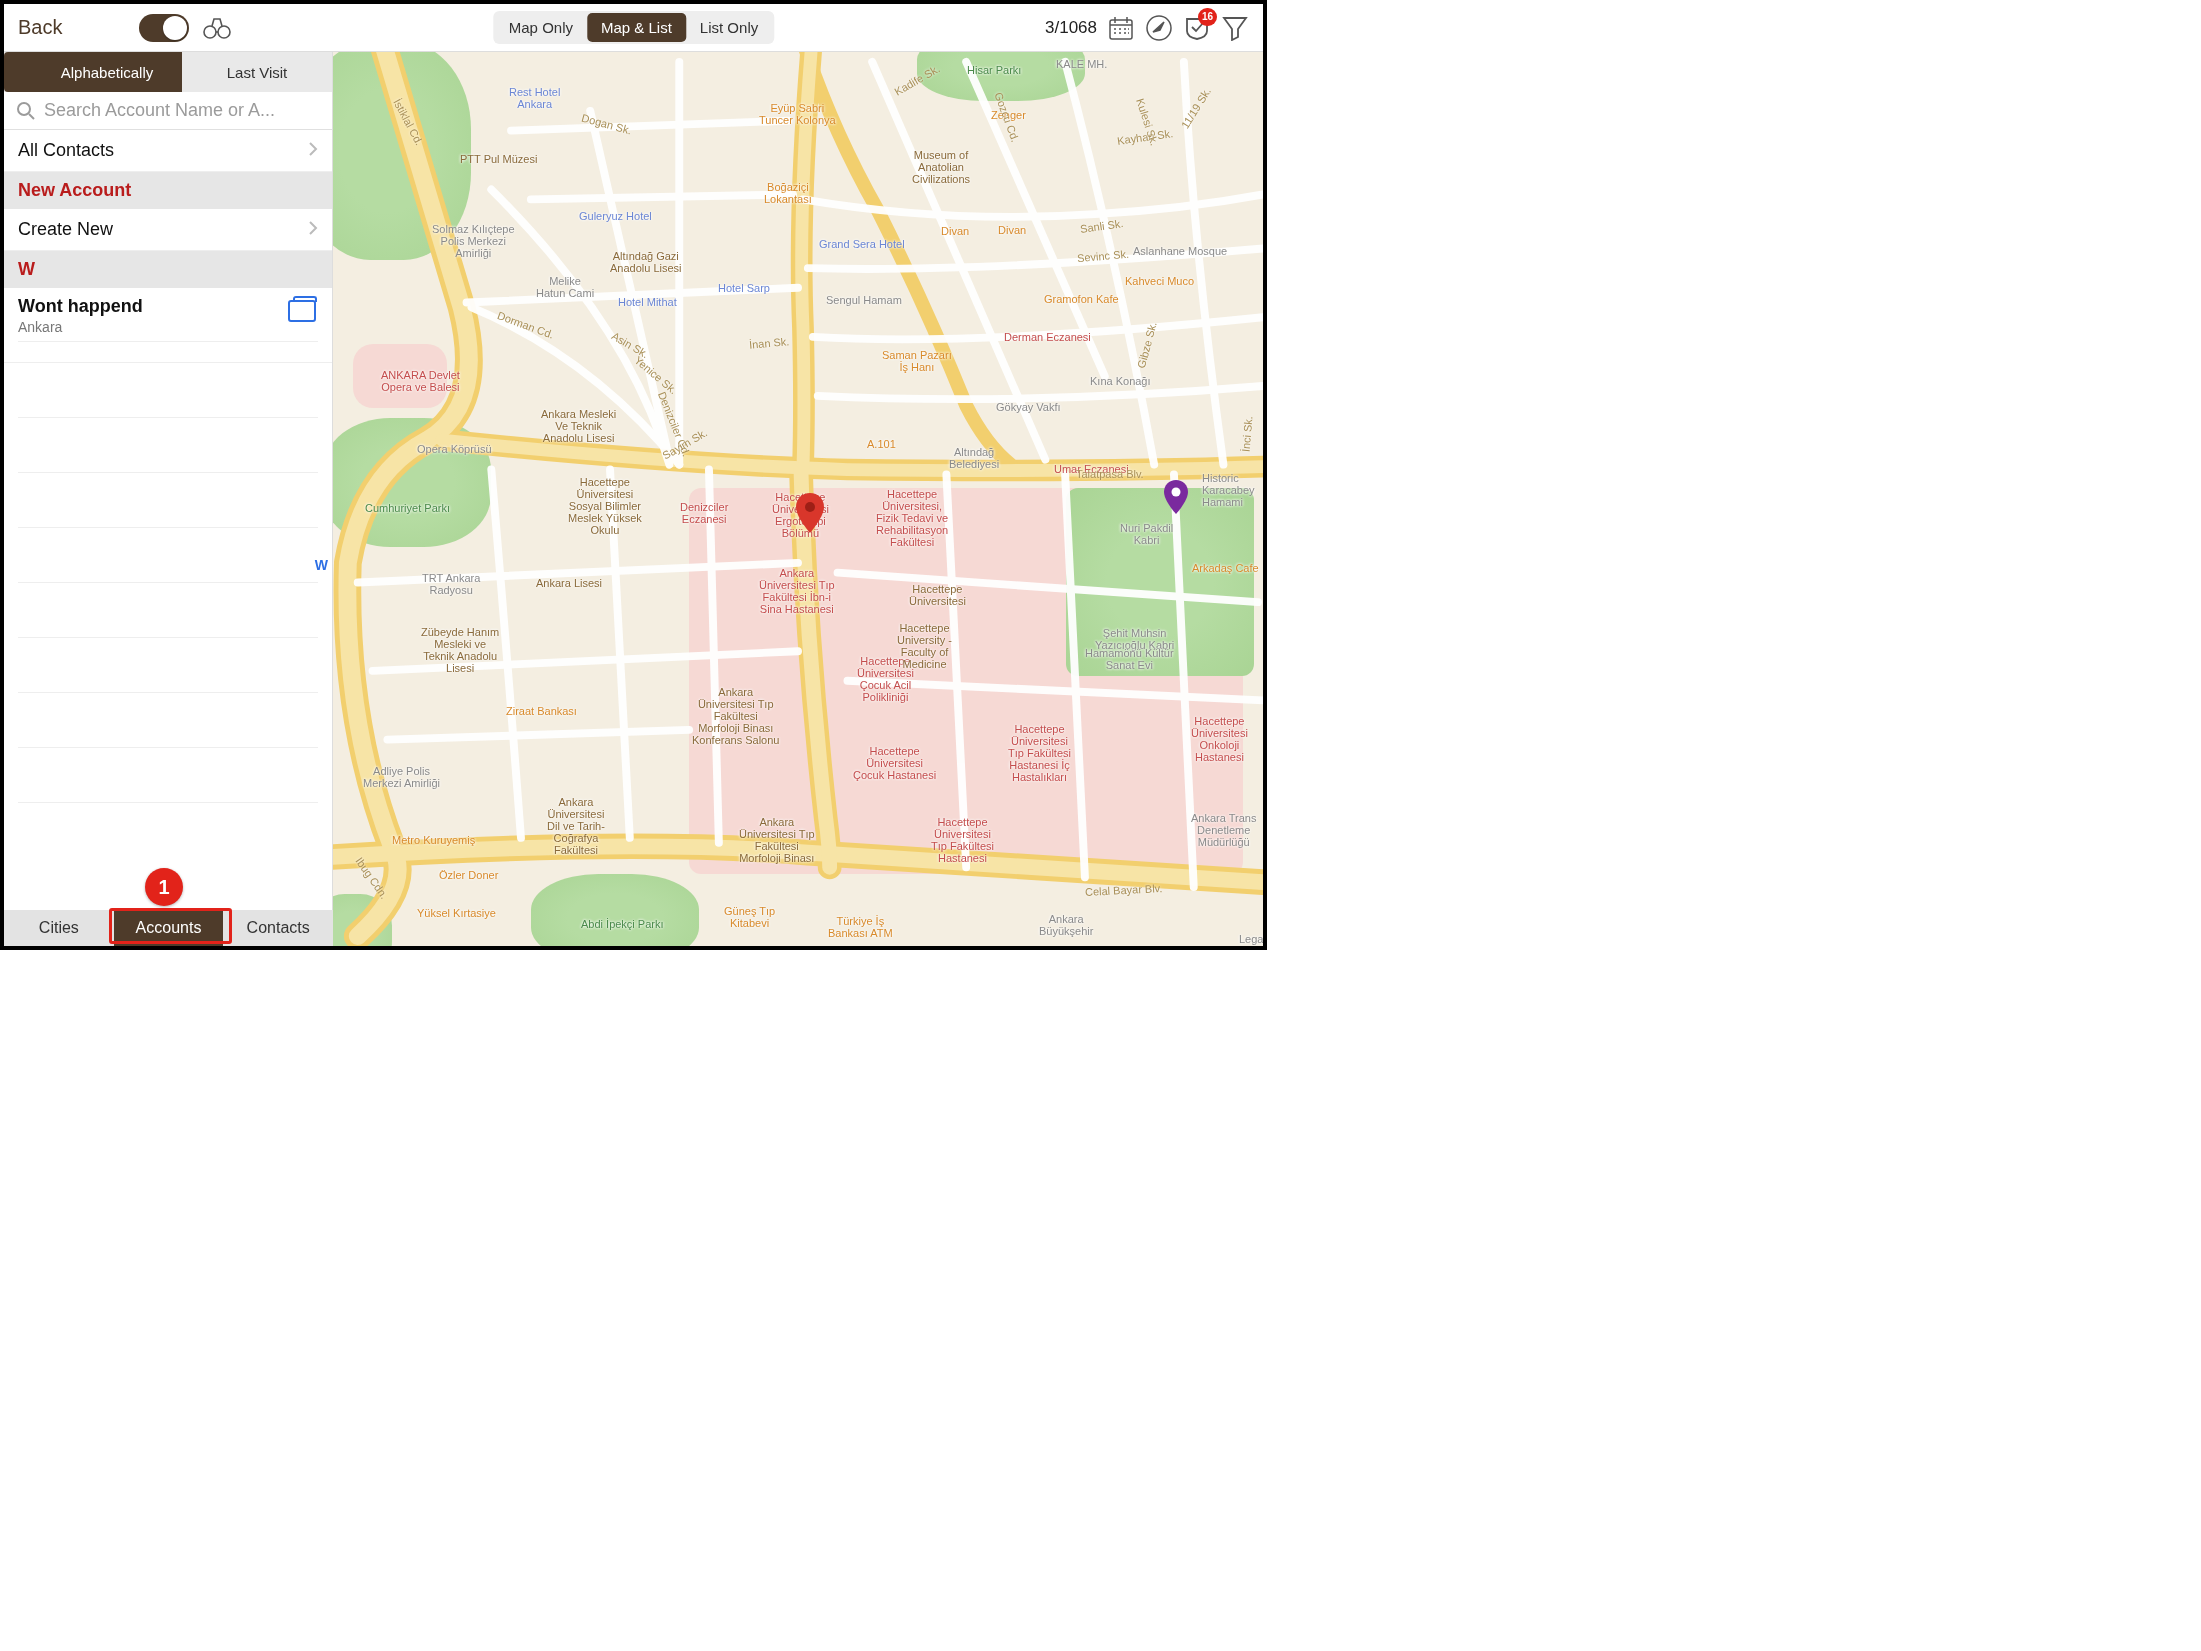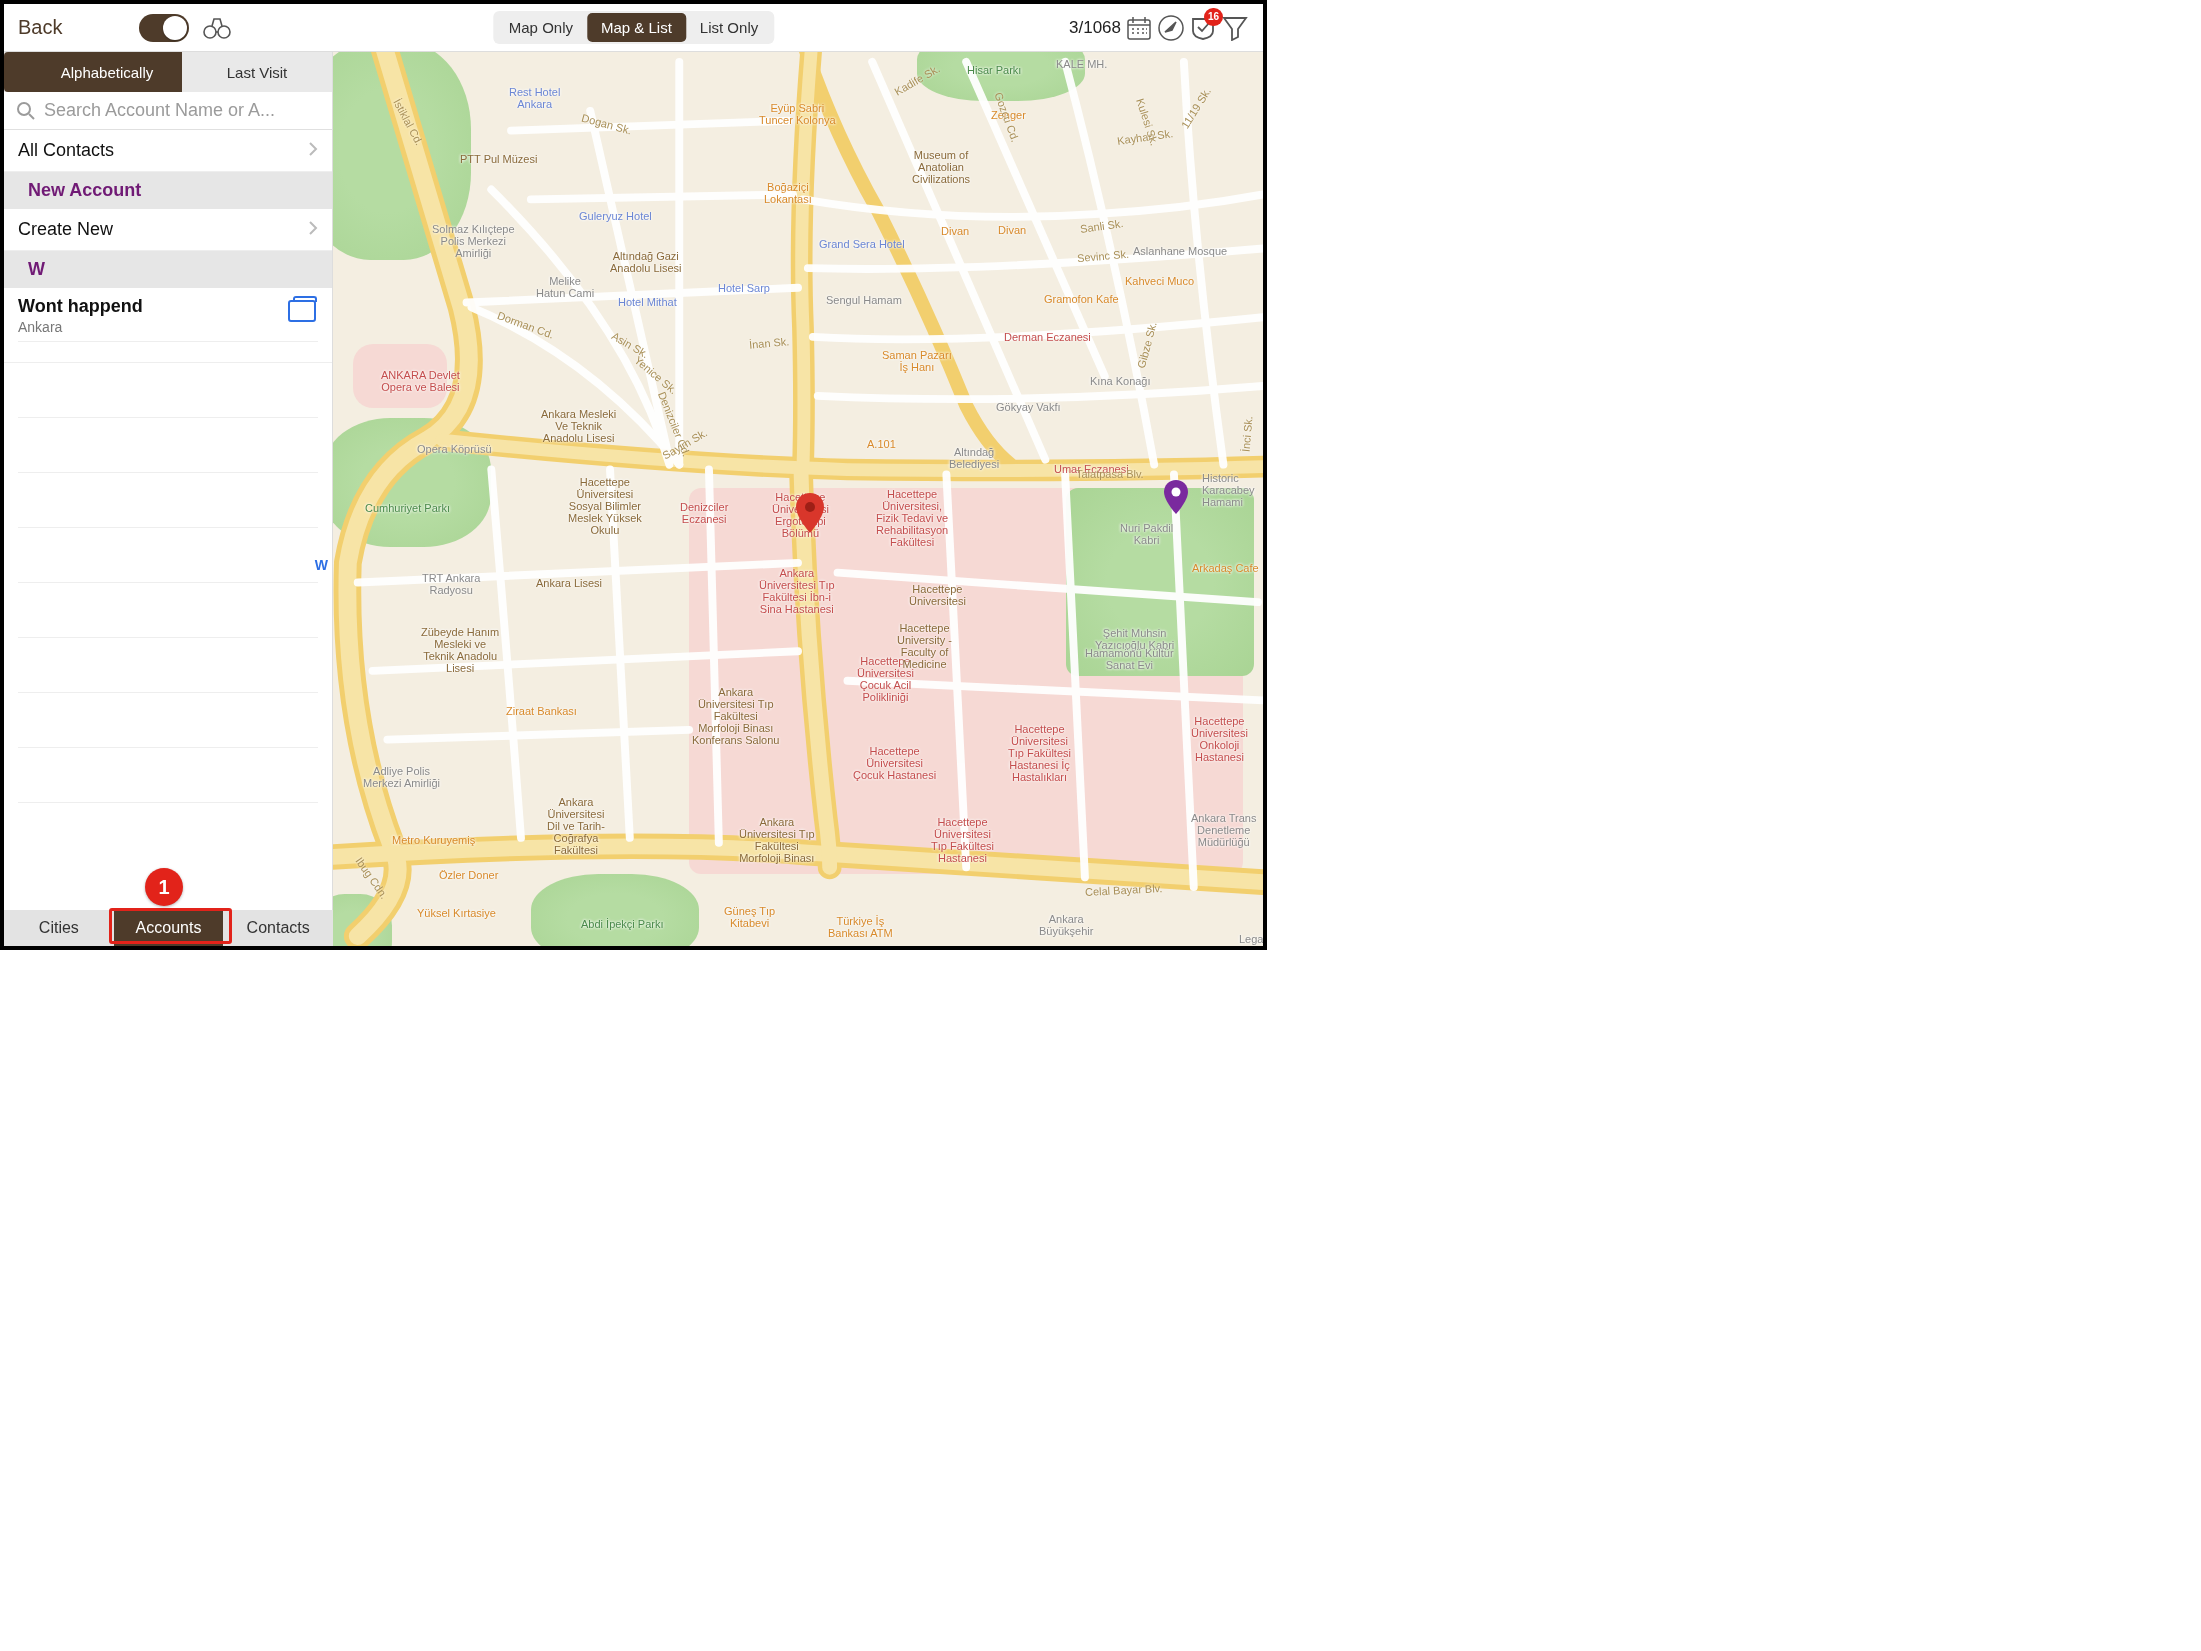--- a/index.html
+++ b/index.html
@@ -54,21 +54,21 @@
     color: #333;
     border-radius: 5px;
     cursor: pointer;
   }
   .segmented .seg.active {
     background: #4e3b2a;
     color: #fff;
   }
   .toolbar-right {
     margin-left: auto;
-    display: flex; align-items: center; gap: 4px;
+    display: flex; align-items: center; gap: 10px;
   }
   .counter { font-size: 17px; color: #222; }
   .icon-btn { width: 28px; height: 28px; display: flex; align-items: center; justify-content: center; cursor: pointer; position: relative; }
   .badge {
     position: absolute; top: -6px; right: -6px;
     background: #e2231a; color: #fff;
     font-size: 10px; font-weight: 700;
     min-width: 18px; height: 18px;
     border-radius: 9px;
     display: flex; align-items: center; justify-content: center;
@@ -119,22 +119,22 @@
     display: flex; align-items: center;
     padding: 10px 14px;
     border-bottom: 1px solid #eee;
     background: #fff;
     cursor: pointer;
   }
   .row .label { font-size: 18px; color: #111; }
   .row .chev { margin-left: auto; color: #bbb; }
   .section-header {
     background: #e6e6e6;
-    padding: 8px 24px;
-    font-size: 18px; font-weight: 600; color: #701a75;
+    padding: 8px 14px;
+    font-size: 18px; font-weight: 600; color: #b91c1c;
   }
   .account-row {
     padding: 8px 14px 20px 14px;
     border-bottom: 1px solid #eee;
     cursor: pointer;
     position: relative;
   }
   .account-row .title { font-size: 18px; font-weight: 600; color: #111; }
   .account-row .sub { font-size: 14px; color: #777; margin: 2px 0 4px 0; }
   .account-row .hr { border-bottom: 1px solid #eee; margin-top: 6px;}

